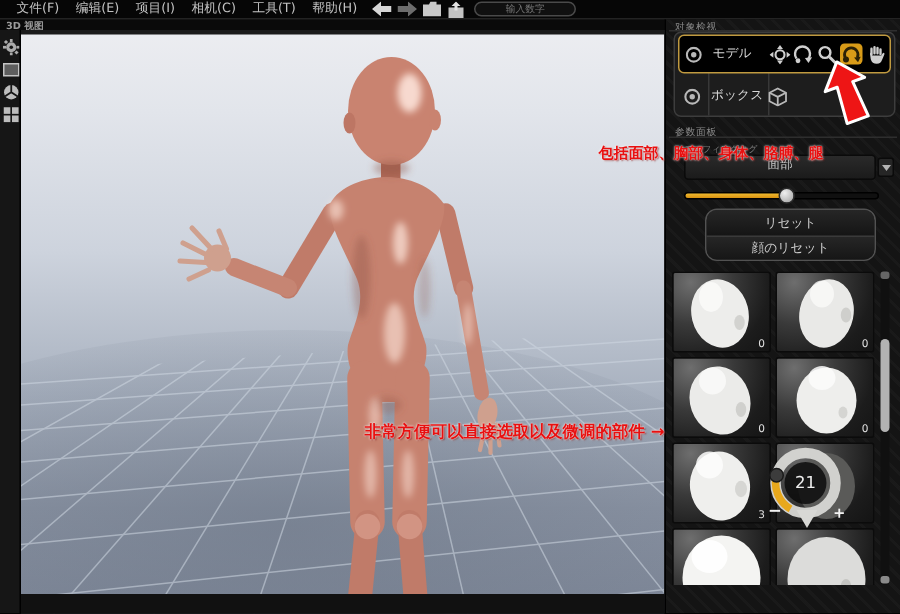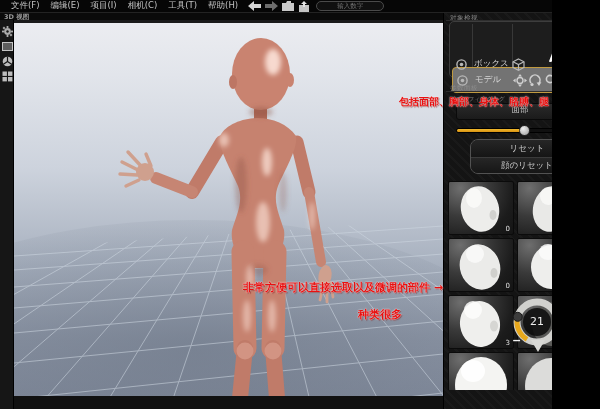--- a/index.html
+++ b/index.html
@@ -1,18 +1,18 @@
 <!DOCTYPE html>
 <html><head>
 <meta charset="utf-8">
 <style>
   * { margin:0; padding:0; box-sizing:border-box; }
   html,body { background:#000; }
   .app {
-    position:relative; width:552px; height:409px; overflow:hidden;
+    position:relative; width:600px; height:409px; overflow:hidden;
     background:#0a0a0a;
     font-family:"DejaVu Sans","Liberation Sans",sans-serif;
     -webkit-font-smoothing:antialiased;
   }
   
   .menubar{position:absolute;left:0;top:0;width:600px;height:13px;background:#060606;border-bottom:1px solid #232323;display:flex;align-items:center;}
   .menu-item{font-size:8.5px;color:#c2c2c2;margin-left:11px;white-space:nowrap;cursor:default;}
   .mb-icons{display:flex;align-items:center;margin-left:10px;gap:4px;}
   .num-input{margin-left:6px;width:68px;height:10px;border:1px solid #4a4a4a;border-radius:6px;background:#101010;color:#8a8a8a;font-size:6.5px;text-align:center;line-height:8px;font-family:inherit;}
   
@@ -28,21 +28,21 @@
   .scene{position:absolute;left:0;top:0;}
   
   .right-panel{position:absolute;left:443px;top:13px;width:157px;height:396px;
     background:#141414;
     background-image:repeating-linear-gradient(45deg,rgba(255,255,255,0.025) 0 2px,rgba(0,0,0,0) 2px 7px);
     border-left:1px solid #000;}
   .panel-header{position:absolute;font-size:6.5px;color:#8a8a8a;letter-spacing:0.5px;}
   .hdr-line{position:absolute;height:1px;background:#2e2e2e;}
   .objects-box{position:absolute;left:5px;top:8px;width:148px;height:57px;background:#1d1d1d;border:1px solid #3d3d3d;border-radius:5px;}
   .obj-row{position:absolute;left:2px;width:142px;height:26px;display:flex;align-items:center;}
-  .obj-row.selected{border:1px solid #c09a40;border-radius:4px;background:#737373;margin-top:44px;}
+  .obj-row.selected{border:1px solid #c09a40;border-radius:4px;background:#000000;}
   .col-sep{position:absolute;top:2px;width:1px;height:53px;background:#383838;}
   .eye-ic{margin-left:4px;width:11px;height:11px;flex:0 0 auto;}
   .obj-label{font-size:8.5px;color:#d8d8d8;margin-left:7px;width:36px;flex:0 0 auto;}
   .tool-ic{width:15px;height:14px;margin-left:1px;flex:0 0 auto;display:flex;align-items:center;justify-content:center;}
   .tool-ic.sel{background:#d89b18;border-radius:3px;}
   .morph-label{position:absolute;left:12px;top:82px;font-size:6px;color:#7b7b7b;}
   .dropdown{position:absolute;left:12px;top:90px;width:128px;height:17px;background:linear-gradient(180deg,#2a2a2a,#1b1b1b);border:1px solid #0a0a0a;border-radius:3px;color:#c8c8c8;font-size:8.5px;display:flex;justify-content:center;}
   .dd-btn{position:absolute;left:141px;top:92px;width:11px;height:13px;background:#262626;border:1px solid #0a0a0a;border-radius:2px;display:flex;align-items:center;justify-content:center;}
   .dd-tri{width:0;height:0;border-left:3px solid transparent;border-right:3px solid transparent;border-top:4px solid #b5b5b5;}
   .slider{position:absolute;left:12px;top:115px;width:130px;height:5px;background:#101010;border-radius:3px;border:1px solid #000;}
@@ -401,18 +401,17 @@
       <circle cx="7.7" cy="19.8" r="4.5" fill="#3c3c3c" stroke="#1a1a1a" stroke-width="1"></circle>
       <circle cx="27" cy="25" r="14" fill="rgba(8,8,8,0.82)"></circle>
     </svg>
     <span class="dial-val">21</span>
     <span class="dial-minus">−</span>
     <span class="dial-plus">＋</span>
   </div>
 
   <div class="anno anno-top">包括面部、胸部、身体、胳膊、腿</div>
   <div class="anno anno-b1">非常方便可以直接选取以及微调的部件 →</div>
-  <div class="anno anno-b2">种类很多</div>
   <svg class="red-arrow" width="32" height="44" viewBox="0 0 32 44">
     <polygon points="16,1 30,17 21.5,17 23.5,42 8.5,42 10.5,17 2,17" fill="#ee1515" stroke="#ffffff" stroke-width="2" stroke-linejoin="round"></polygon>
   </svg>
 
 </div>
 
 </body></html>

